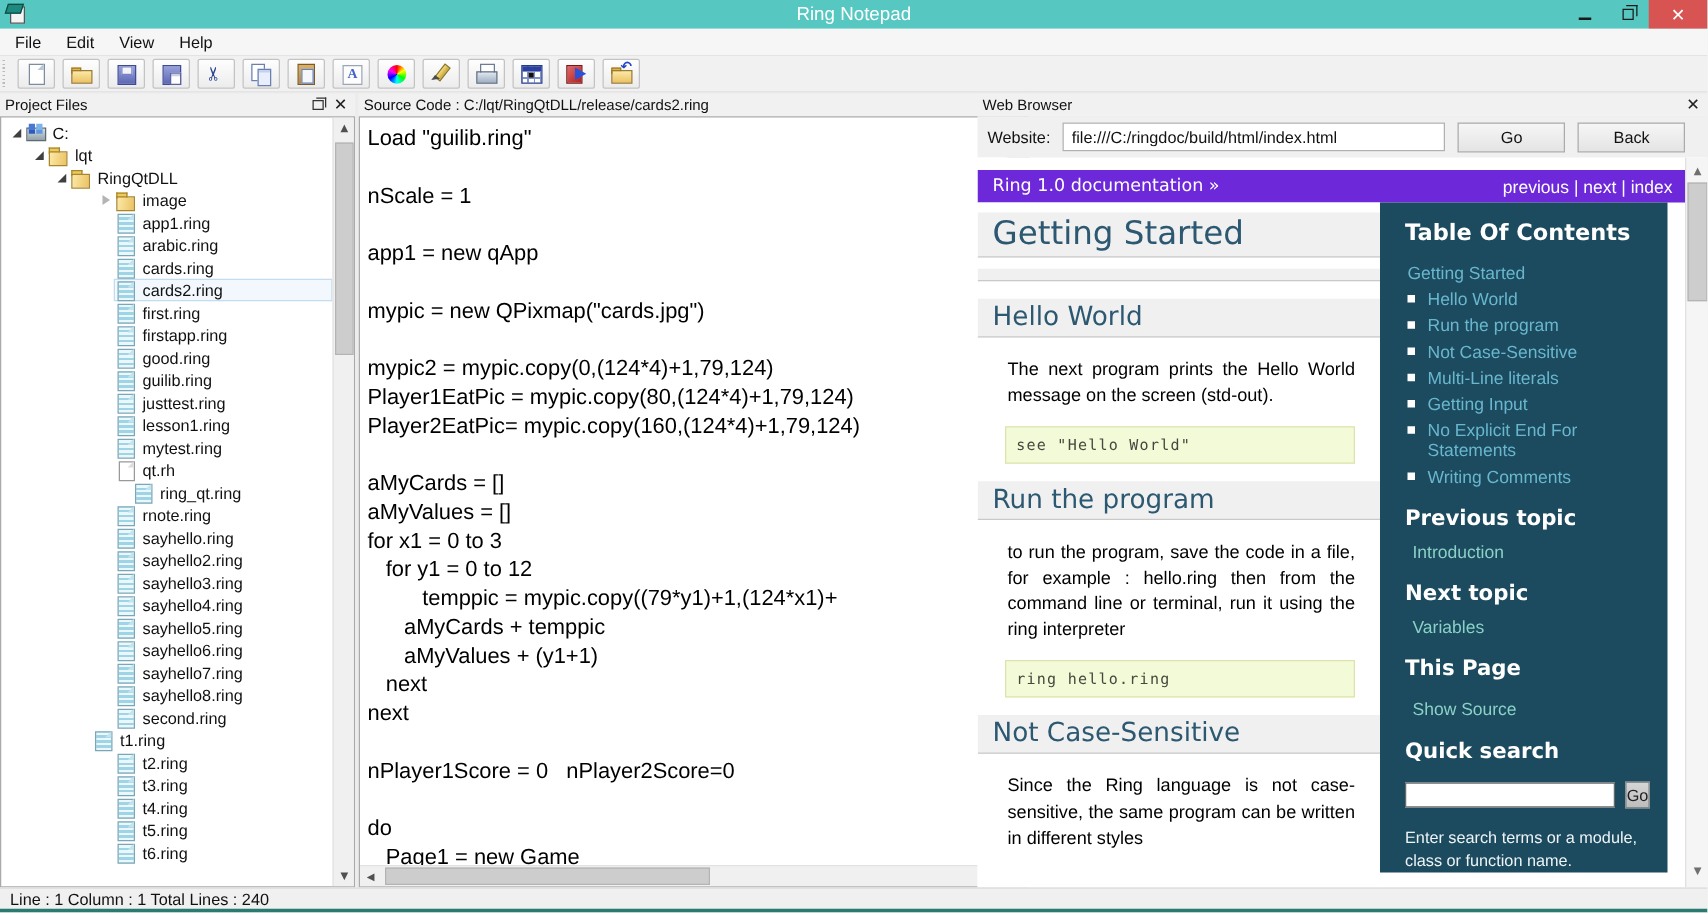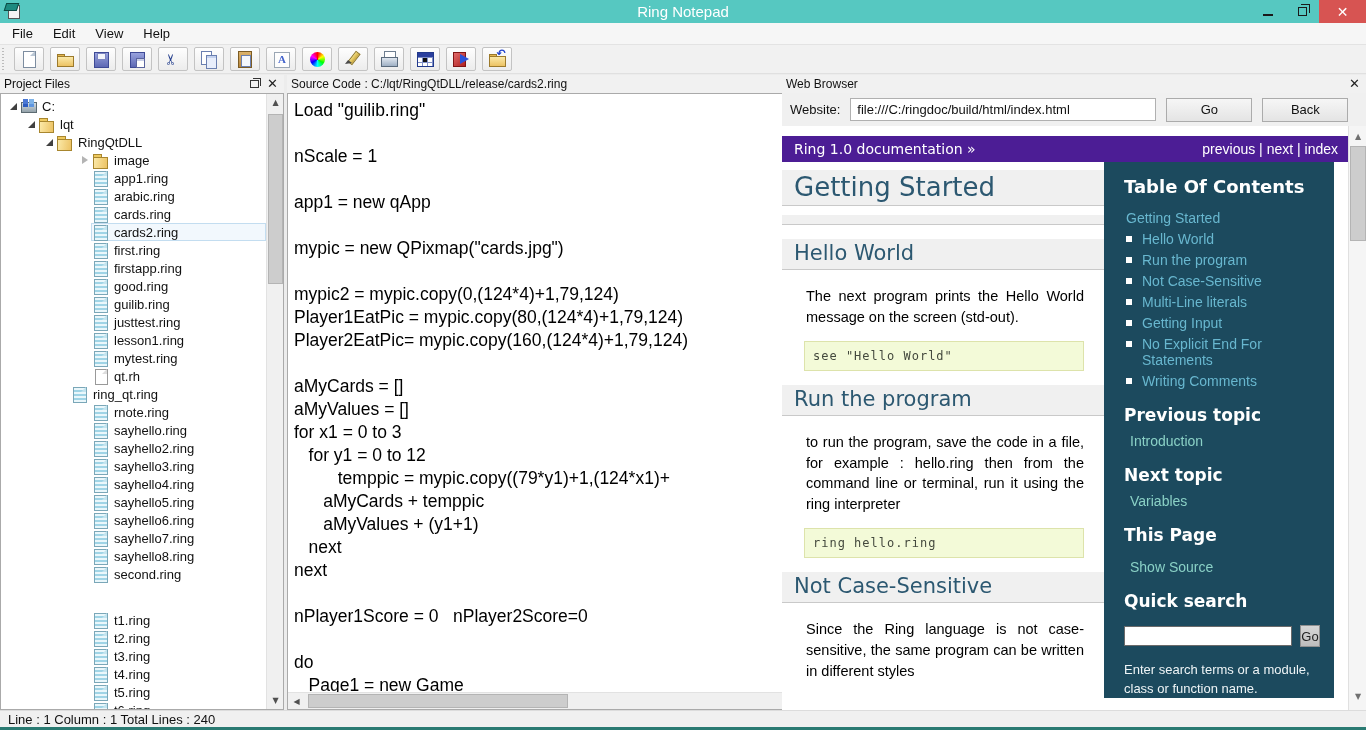--- a/index.html
+++ b/index.html
@@ -106,21 +106,21 @@
   
   .addr-row { position:absolute; left:0; right:0; top:18px; height:33px; background:#f0f0f0; display:flex; align-items:center; padding-left:8px; }
   .addr-label { font-size:13px; color:#111; margin-right:10px; }
   .addr-input { width:306px; height:23px; background:#fff; border:1px solid #b0b0b0; font-size:13px; color:#111; padding:0 6px; font-family:"Liberation Sans", sans-serif; }
   .btn { height:24px; background:linear-gradient(#f6f6f6,#e4e4e4); border:1px solid #ababab; font-size:13px; color:#111; display:flex; align-items:center; justify-content:center; }
   .btn-go { width:86px; margin-left:10px; }
   .btn-back { width:86px; margin-left:10px; }
   .viewport { position:absolute; left:0; right:0; top:51px; bottom:0; background:#fff; overflow:hidden; }
   .web-vscroll { position:absolute; right:0; top:0; bottom:0; width:18px; background:#f5f5f5; border-left:1px solid #e0e0e0; }
 
-  .doc-nav { position:absolute; left:0; top:10px; right:18px; height:26px; background:#4c1d95; color:#fff; display:flex; align-items:center; padding:0 10px 0 12px; }
+  .doc-nav { position:absolute; left:0; top:10px; right:18px; height:26px; background:#6d28d9; color:#fff; display:flex; align-items:center; padding:0 10px 0 12px; }
   .doc-nav .dn-left { flex:1; font-size:14px; font-family:"DejaVu Sans", sans-serif; }
   .doc-nav .dn-right { font-size:14px; }
   .doc-nav .dn-right span.lnk { color:#fff;text-align:center; }
 
   .doc-col { position:absolute; left:0; top:36px; width:322px; bottom:0; overflow:hidden; background:#fff; }
   .h1strip { margin-top:8px; background:#f0f0f0; border-bottom:1px solid #c9c9c9; padding:2px 0 3px 12px; }
   .h1strip span { font-size:26px; color:#2c5871; font-family:"DejaVu Sans", sans-serif; }
   .h1sub { margin-top:9px; height:10px; background:#f0f0f0; border-bottom:1px solid #c9c9c9; }
   .h2strip { margin-top:14px; background:#f0f0f0; border-bottom:1px solid #c9c9c9; padding:2px 0 4px 12px; }
   .h2strip span { font-size:21px; color:#2c5871; font-family:"DejaVu Sans", sans-serif; }
@@ -347,21 +347,21 @@
                 <span>mytest.ring</span>
               </span>
             </div>
             <div class="trow" style="padding-left: 78px;">
               <span class="arr"></span>
               <span class="tcell">
                 <span class="ticon ticon-file"></span>
                 <span>qt.rh</span>
               </span>
             </div>
-            <div class="trow" style="padding-left: 57px;">
+            <div class="trow" style="padding-left: 92px;">
               <span class="arr"></span>
               <span class="tcell">
                 <span class="ticon ticon-ring"></span>
                 <span>ring_qt.ring</span>
               </span>
             </div>
             <div class="trow" style="padding-left: 78px;">
               <span class="arr"></span>
               <span class="tcell">
                 <span class="ticon ticon-ring"></span>
@@ -424,21 +424,21 @@
                 <span>sayhello8.ring</span>
               </span>
             </div>
             <div class="trow" style="padding-left: 78px;">
               <span class="arr"></span>
               <span class="tcell">
                 <span class="ticon ticon-ring"></span>
                 <span>second.ring</span>
               </span>
             </div>
-            <div class="trow" style="padding-left: 78px; margin-top: 28px;">
+            <div class="trow" style="padding-left: 60px;">
               <span class="arr"></span>
               <span class="tcell">
                 <span class="ticon ticon-ring"></span>
                 <span>t1.ring</span>
               </span>
             </div>
             <div class="trow" style="padding-left: 78px;">
               <span class="arr"></span>
               <span class="tcell">
                 <span class="ticon ticon-ring"></span>

